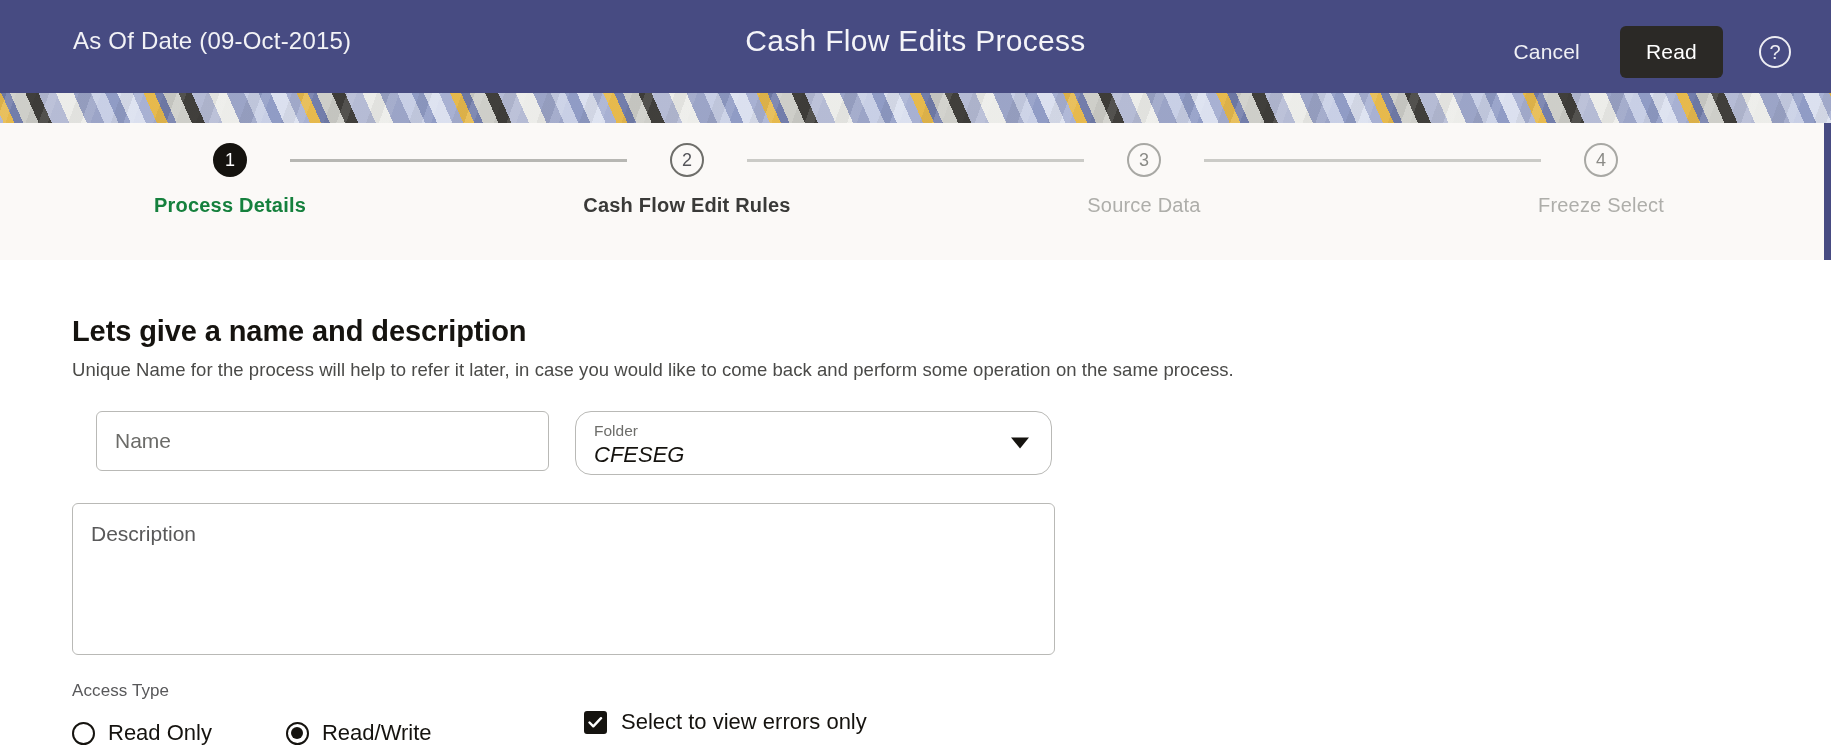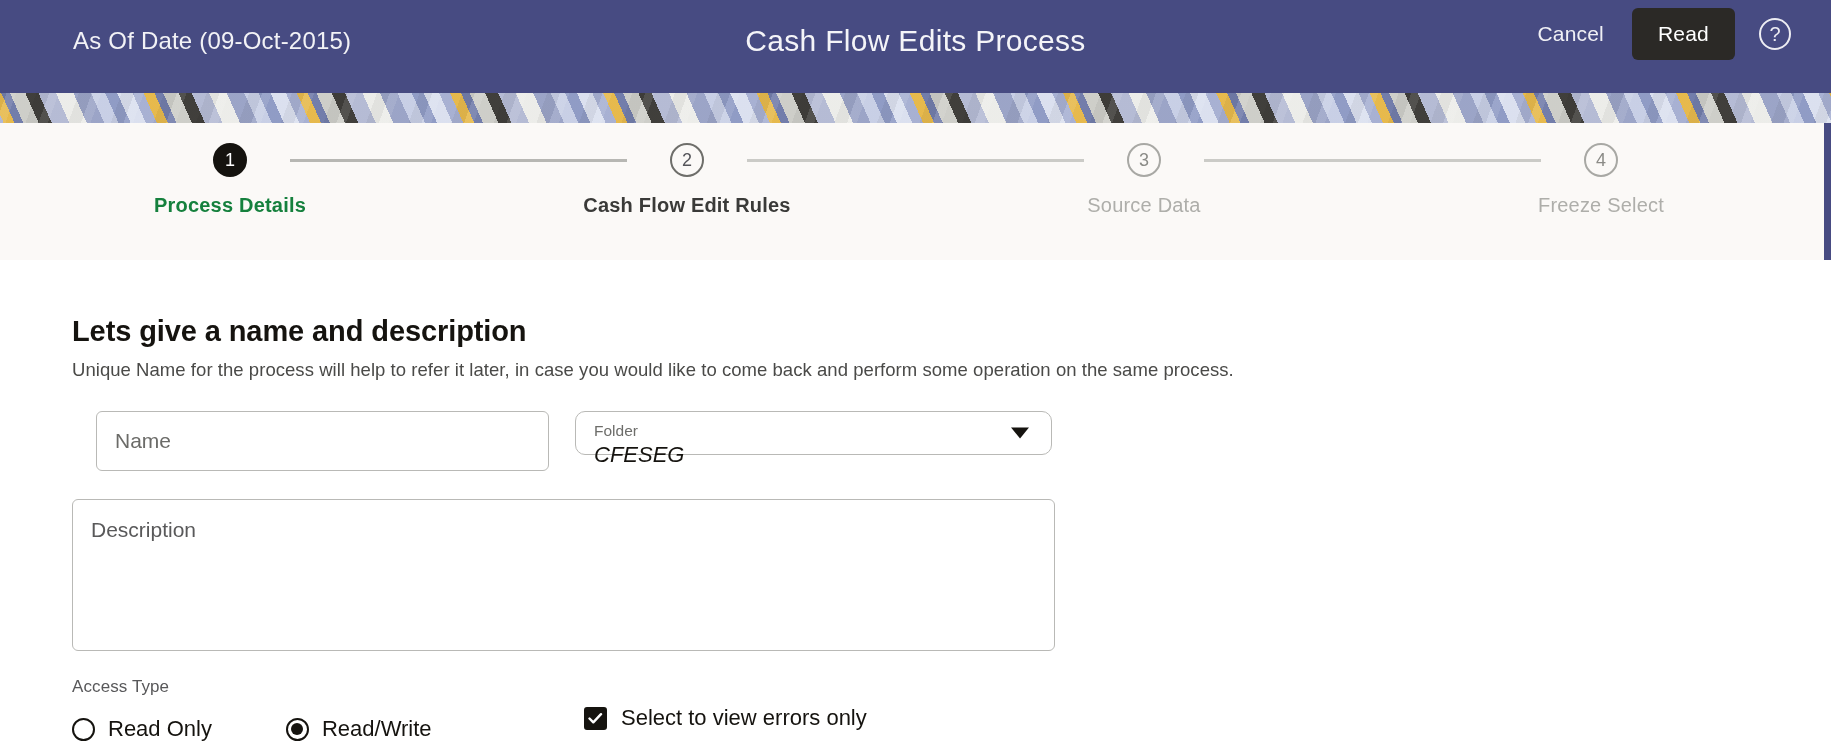--- a/index.html
+++ b/index.html
@@ -44,24 +44,24 @@
     top: 24px;
     text-align: center;
     color: #F4F4F8;
     font-size: 30px;
     letter-spacing: 0.3px;
   }
 
   .header-actions {
     position: absolute;
     right: 40px;
-    top: 8px;
-    display: flex;
-    align-items: center;
-    gap: 24px;
+    top: 26px;
+    display: flex;
+    align-items: center;
+    gap: 36px;
   }
 
   .btn-cancel {
     background: transparent;
     border: none;
     color: #F0F0F5;
     font-family: inherit;
     font-size: 21px;
     cursor: pointer;
     padding: 6px 4px;
@@ -283,23 +283,23 @@
   .helper-required {
     text-align: right;
     font-size: 16px;
     color: #6F6F6C;
     margin-top: 7px;
     padding-right: 3px;
   }
 
   .select-wrap {
     width: 477px;
-    height: 44px;
+    height: 64px;
     border: 1px solid #B9B9B6;
-    border-radius: 10px;
+    border-radius: 16px;
     background: #FFFFFF;
     position: relative;
     padding: 10px 18px 0 18px;
     cursor: pointer;
   }
 
   .select-label {
     font-size: 15.5px;
     color: #6D6D6A;
     line-height: 1.15;

